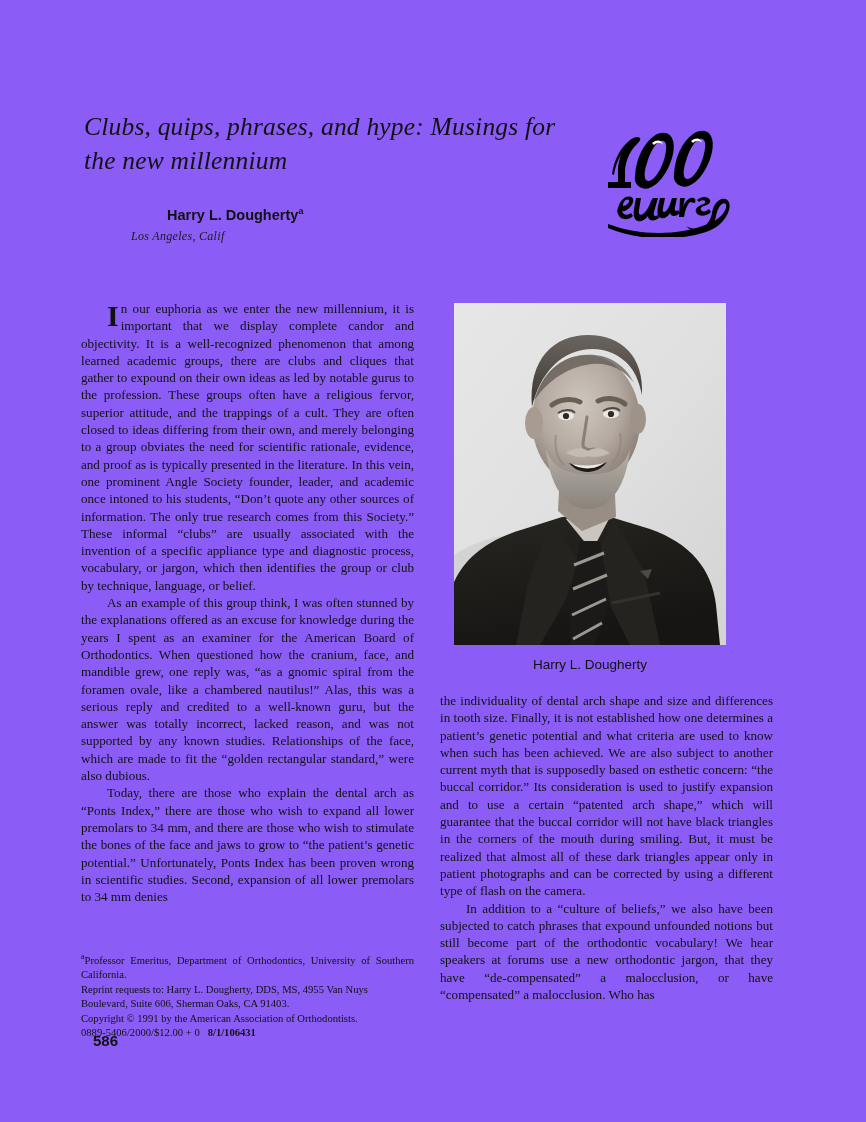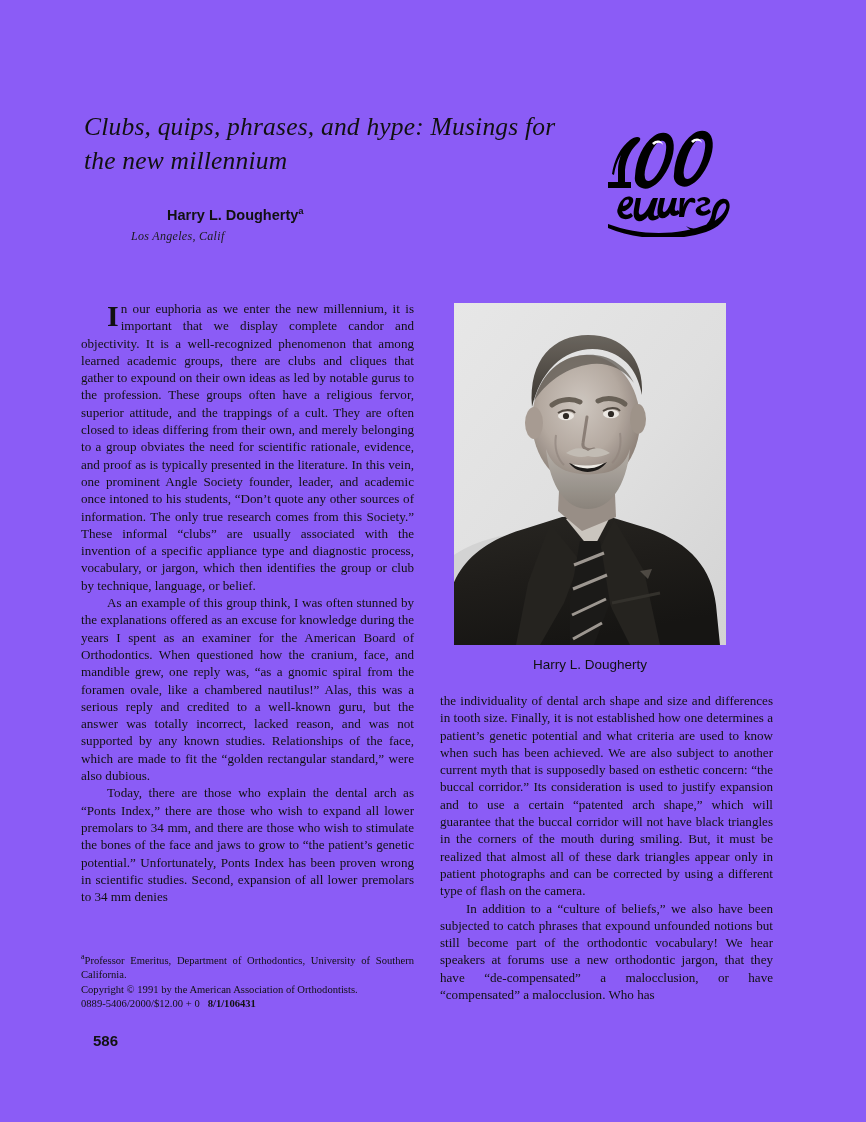--- a/index.html
+++ b/index.html
@@ -280,19 +280,20 @@
   </div>
 
   <div class="col col-right">
     <p class="first">the individuality of dental arch shape and size and differences in tooth size. Finally, it is not established how one determines a patient’s genetic potential and what criteria are used to know when such has been achieved. We are also subject to another current myth that is supposedly based on esthetic concern: “the buccal corridor.” Its consideration is used to justify expansion and to use a certain “patented arch shape,” which will guarantee that the buccal corridor will not have black triangles in the corners of the mouth during smiling. But, it must be realized that almost all of these dark triangles appear only in patient photographs and can be corrected by using a different type of flash on the camera.</p>
     <p>In addition to a “culture of beliefs,” we also have been subjected to catch phrases that expound unfounded notions but still become part of the orthodontic vocabulary! We hear speakers at forums use a new orthodontic jargon, that they have “de-compensated” a malocclusion, or have “compensated” a malocclusion. Who has</p>
   </div>
 
   <div class="footnote-rule"></div>
   <div class="footnotes">
     <p class="f-aff"><sup>a</sup><span>Professor Emeritus, Department of Orthodontics, University of Southern California.</span></p>
+    <p>Reprint requests to: Harry L. Dougherty, DDS, MS, 4955 Van Nuys Boulevard, Suite 606, Sherman Oaks, CA 91403.</p>
     <p>Copyright © 1991 by the American Association of Orthodontists.</p>
     <p><span>0889-5406/2000/$12.00 + 0</span>&nbsp;&nbsp;&nbsp;<span class="fn-bold">8/1/106431</span></p>
   </div>
 
   <div class="page-number">586</div>
 
 </div>
 
 </body></html>

